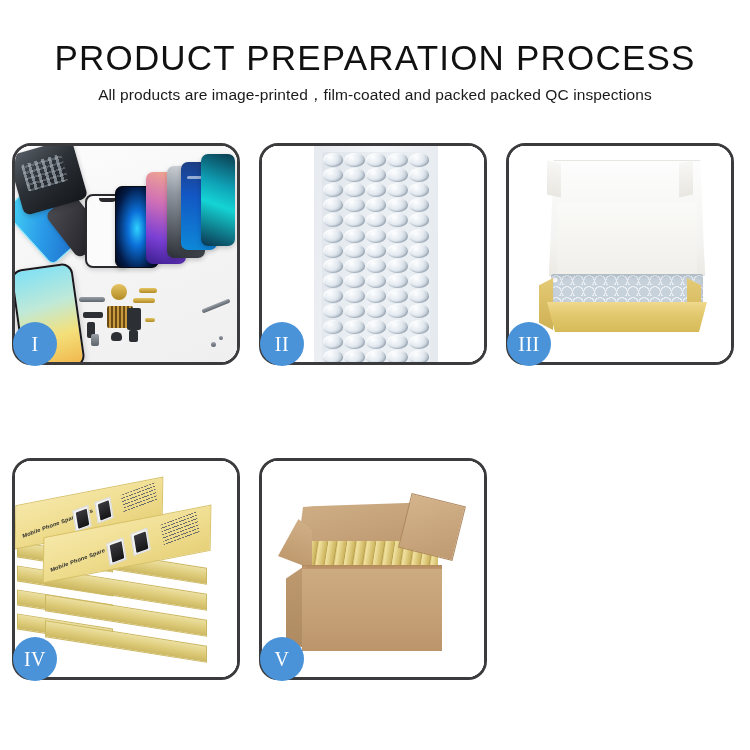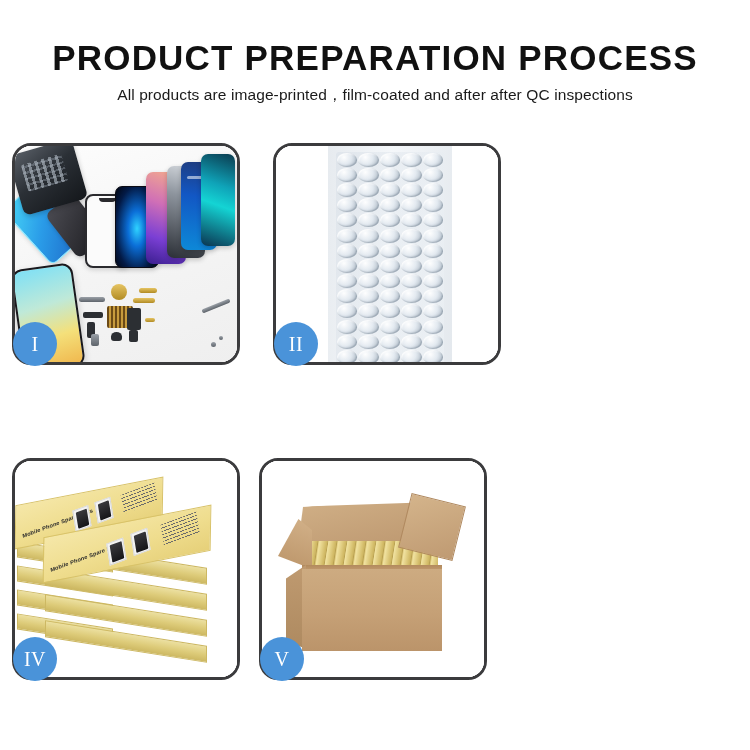--- a/index.html
+++ b/index.html
@@ -24,21 +24,21 @@
     position: absolute;
     top: 0; left: 0;
     width: 750px;
     height: 130px;
     text-align: center;
   }
   .title {
     position: absolute;
     top: 38px; left: 0; width: 750px;
     font-size: 35px;
-    font-weight: 700;
+    font-weight: 400;
     letter-spacing: 1.2px;
     color: #111111;
     font-family: "Liberation Sans", sans-serif;
     white-space: nowrap;
   }
   .subtitle {
     position: absolute;
     top: 85px; left: 0; width: 750px;
     font-size: 15.5px;
     font-weight: 400;
@@ -64,21 +64,21 @@
     overflow: visible;
   }
   .panel .inner {
     position: absolute;
     inset: 0;
     border-radius: 16px;
     overflow: hidden;
     background: #ffffff;
   }
   .p1 { left: 0px;   top: 3px;   }
-  .p2 { left: 261px; top: 3px;   }
+  .p2 { left: 247px; top: 3px;   }
   .p3 { left: 494px; top: 3px;   }
   .p4 { left: 0px;   top: 318px; }
   .p5 { left: 247px; top: 318px; }
   .p6 { left: 494px; top: 318px; }
 
   
   .badge {
     position: absolute;
     left: -2px;
     bottom: -4px;
@@ -382,21 +382,21 @@
     background: radial-gradient(ellipse at 50% 60%, rgba(120,120,120,.16), rgba(255,255,255,0) 70%);
   }
 </style>
 </head>
 <body>
 
 <div class="page">
 
   <div class="header">
     <div class="title">PRODUCT PREPARATION PROCESS</div>
-    <div class="subtitle">All products are image-printed，film-coated and after after QC inspections</div>
+    <div class="subtitle">All products are image-printed，film-coated and packed packed QC inspections</div>
   </div>
 
   <div class="grid">
 
     <div class="panel p1">
       <div class="inner">
         <div class="scene1">
           <div class="ph ph-a"></div>
           <div class="ph ph-b"></div>
           <div class="ph ph-c"></div>
@@ -502,20 +502,35 @@
               <div class="bub"></div>
               <div class="bub"></div>
               <div class="bub"></div>
               <div class="bub"></div>
             </div>
         </div>
       </div>
       <div class="badge">II</div>
     </div>
 
+    <div class="panel p3">
+      <div class="inner">
+        <div class="scene3">
+          <div class="s3-lid"></div>
+          <div class="s3-lid-tab-l"></div>
+          <div class="s3-lid-tab-r"></div>
+          <div class="s3-foam"></div>
+          <div class="s3-bubbles"></div>
+          <div class="s3-box-left"></div>
+          <div class="s3-box-right"></div>
+          <div class="s3-box-front"></div>
+        </div>
+      </div>
+      <div class="badge">III</div>
+    </div>
 
     <div class="panel p4">
       <div class="inner">
         <div class="scene4">
           <div class="stack">
 
             <div class="sb sb-side" style="left:2px;top:46px;width:96px;height:16px;transform:skewY(9deg);"></div>
             <div class="sb sb-side" style="left:2px;top:70px;width:96px;height:16px;transform:skewY(9deg);"></div>
             <div class="sb sb-side" style="left:2px;top:94px;width:96px;height:16px;transform:skewY(9deg);"></div>
             <div class="sb sb-side" style="left:2px;top:118px;width:96px;height:16px;transform:skewY(9deg);"></div>

